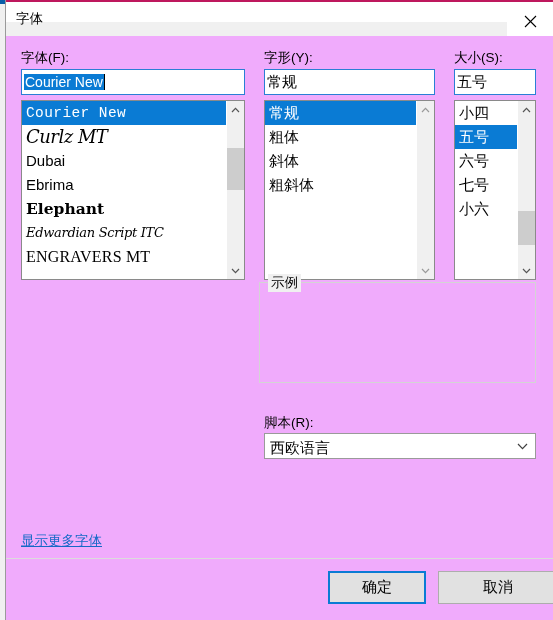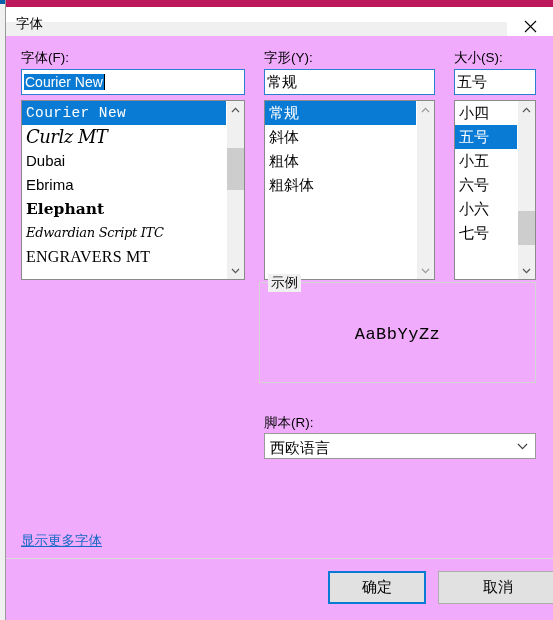--- a/index.html
+++ b/index.html
@@ -20,21 +20,21 @@
   }
   #dialog{
     position:absolute;left:5px;top:0;width:548px;height:620px;
     background:#f0f0f0;
     border-left:1px solid #9a9a9a;
     box-sizing:border-box;
   }
   #titlebar{
     position:absolute;left:0;top:0;right:0;height:22px;
     background:#ffffff;
-    border-top:7px solid #be185d;
+    border-top:2px solid #be185d;
     box-sizing:border-box;
     font-family:Liberation Serif, serif;
   }
   #title-text{
     position:absolute;left:10px;top:9px;font-size:13.5px;color:#000;
     line-height:16px;
   }
   #close-button{
     position:absolute;right:0;top:3px;width:46px;height:33px;
     display:flex;align-items:center;justify-content:center;
@@ -202,22 +202,22 @@
 
     <div class="field-label" style="left:258px;top:13px;">字形(Y):</div>
 
     <div class="text-input" style="left:258px;top:33px;width:171px;height:26px;">
       <span class="plain f-cjk">常规</span>
     </div>
 
     <div class="listbox" style="left:258px;top:64px;width:171px;height:180px;">
       <div class="list-items">
         <div class="list-item selected f-cjk">常规</div>
+        <div class="list-item f-cjk">粗体</div>
         <div class="list-item f-cjk">斜体</div>
-        <div class="list-item f-cjk">粗体</div>
         <div class="list-item f-cjk">粗斜体</div>
       </div>
       <div class="scrollbar">
         <div class="sb-arrow up">
           <svg width="9" height="6" viewBox="0 0 9 6">
             <polyline points="1,5 4.5,1.3 8,5" fill="none" stroke="#9a9a9a" stroke-width="1.2"></polyline>
           </svg>
         </div>
         <div class="sb-arrow down">
           <svg width="9" height="6" viewBox="0 0 9 6">
@@ -230,43 +230,41 @@
     <div class="field-label" style="left:448px;top:13px;">大小(S):</div>
 
     <div class="text-input" style="left:448px;top:33px;width:82px;height:26px;">
       <span class="plain f-cjk">五号</span>
     </div>
 
     <div class="listbox" style="left:448px;top:64px;width:82px;height:180px;">
       <div class="list-items">
         <div class="list-item f-cjk">小四</div>
         <div class="list-item selected f-cjk">五号</div>
-        <div class="list-item f-cjk">小五</div>
         <div class="list-item f-cjk">六号</div>
+        <div class="list-item f-cjk">七号</div>
         <div class="list-item f-cjk">小六</div>
-        <div class="list-item f-cjk">七号</div>
       </div>
       <div class="scrollbar">
         <div class="sb-arrow up">
           <svg width="9" height="6" viewBox="0 0 9 6">
             <polyline points="1,5 4.5,1.3 8,5" fill="none" stroke="#555" stroke-width="1.2"></polyline>
           </svg>
         </div>
         <div class="sb-thumb" style="top:110px;height:34px;"></div>
         <div class="sb-arrow down">
           <svg width="9" height="6" viewBox="0 0 9 6">
             <polyline points="1,1 4.5,4.7 8,1" fill="none" stroke="#555" stroke-width="1.2"></polyline>
           </svg>
         </div>
       </div>
     </div>
 
     <div id="sample-group" style="left:253px;top:246px;width:277px;height:101px;"></div>
     <div id="sample-legend" style="left:262px;top:238px;">示例</div>
-    <div id="sample-text" style="top:289px;left:253px;width:277px;">AaBbYyZz</div>
 
     <div class="field-label" style="left:258px;top:378px;">脚本(R):</div>
     <div class="combobox" style="left:258px;top:397px;width:272px;height:26px;">
       <span class="f-cjk">西欧语言</span>
       <span class="cb-arrow">
         <svg width="11" height="7" viewBox="0 0 11 7">
           <polyline points="1,1 5.5,5.6 10,1" fill="none" stroke="#404040" stroke-width="1.2"></polyline>
         </svg>
       </span>
     </div>

